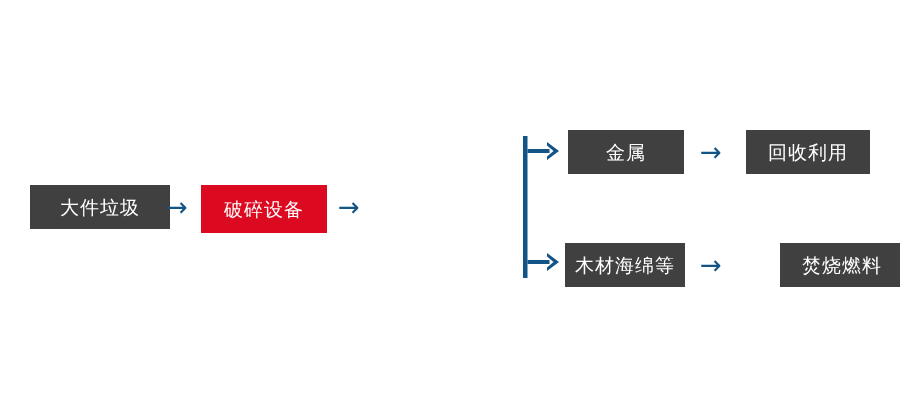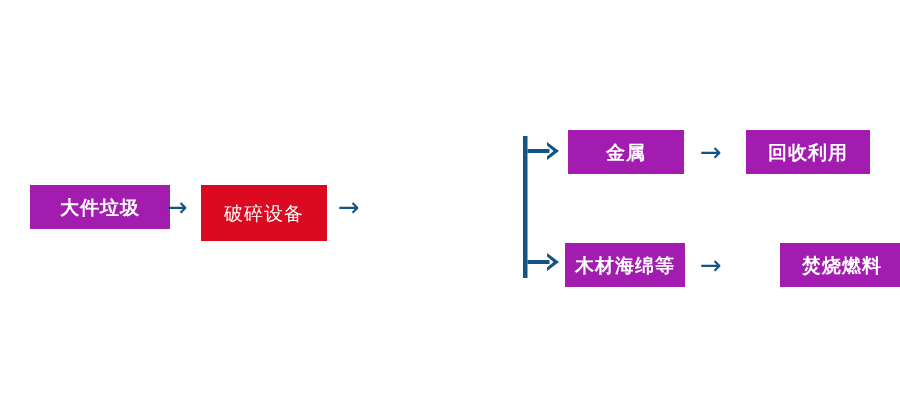--- a/index.html
+++ b/index.html
@@ -23,26 +23,26 @@
     align-items: center;
     justify-content: center;
     color: #ffffff;
     font-size: 19px;
     letter-spacing: 1px;
     line-height: 1;
     white-space: nowrap;
     box-sizing: border-box;
     user-select: none;
   }
-  .node.blue { background: #a21caf; font-weight: bold; }
+  .node.blue { background: #404040; }
   .node.red  { background: #dc0a20; }
 
   
   #node-bulky-waste      { left: 30px;  top: 185px; width: 140px; height: 44px; }
-  #node-crusher          { left: 201px; top: 185px; width: 126px; height: 56px; }
+  #node-crusher          { left: 201px; top: 185px; width: 126px; height: 48px; }
   #node-sorting          { left: 383px; top: 185px; width: 120px; height: 44px; }
   #node-metal            { left: 568px; top: 130px; width: 116px; height: 44px; }
   #node-recycle          { left: 746px; top: 130px; width: 124px; height: 44px; }
   #node-wood-sponge      { left: 565px; top: 243px; width: 120px; height: 44px; }
   #node-incineration     { left: 746px; top: 243px; width: 124px; height: 44px; margin-left: 34px; }
 
   
   .arrow {
     position: absolute;
     color: #125486;

